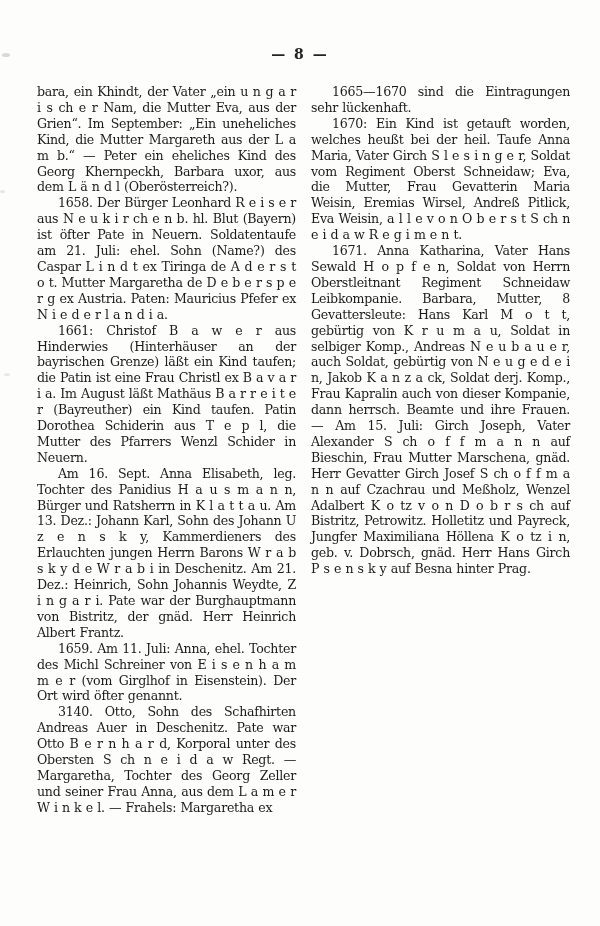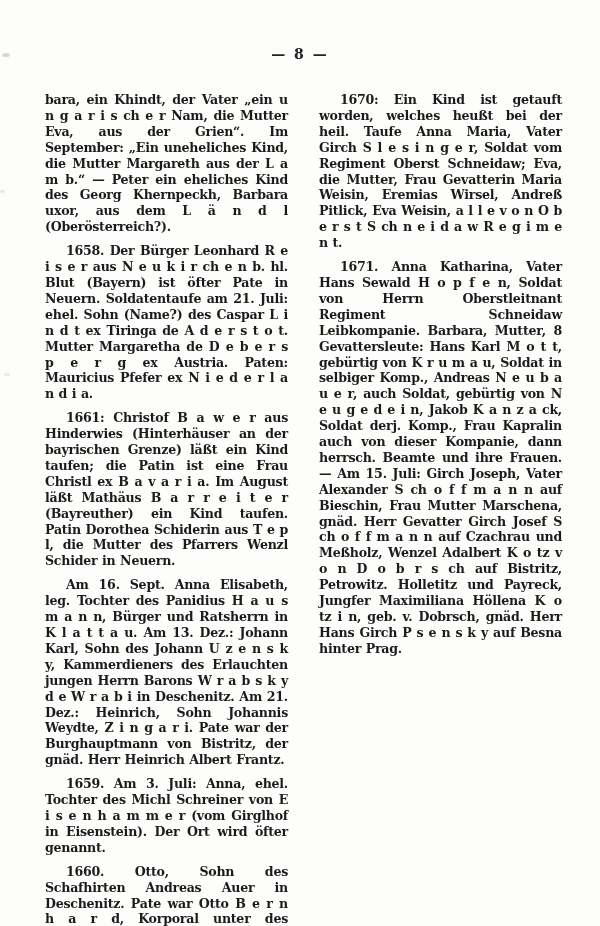--- a/index.html
+++ b/index.html
@@ -28,24 +28,24 @@
     display: flex;
     gap: 15px;
     padding: 22px 30px 0 37px;
     box-sizing: border-box;
   }
   .col {
     flex: 1 1 0;
     min-width: 0;
   }
   .col p {
-    margin: 8px;
+    margin: 0;
     font-size: 12.6px;
     line-height: 15.9px;
-    font-weight: bold;
+    font-weight: normal;
     text-align: justify;
     letter-spacing: -0.25px;
     word-spacing: 0.5px;
   }
   .col p.indent {
     text-indent: 21px;
   }
   
   .smudge {
     position: absolute;
@@ -68,23 +68,24 @@
 
   <div class="page-header">— 8 —</div>
 
   <div class="columns">
 
     <div class="col">
       <p>bara, ein Khindt, der Vater „ein u n g a r i s ch e r Nam, die Mutter Eva, aus der Grien“. Im September: „Ein uneheliches Kind, die Mutter Margareth aus der L a m b.“ — Peter ein eheliches Kind des Georg Khernpeckh, Barbara uxor, aus dem L ä n d l (Oberösterreich?).</p>
       <p class="indent">1658. Der Bürger Leonhard R e i s e r aus N e u k i r ch e n b. hl. Blut (Bayern) ist öfter Pate in Neuern. Soldatentaufe am 21. Juli: ehel. Sohn (Name?) des Caspar L i n d t ex Tiringa de A d e r s t o t. Mutter Margaretha de D e b e r s p e r g ex Austria. Paten: Mauricius Pfefer ex N i e d e r l a n d i a.</p>
       <p class="indent">1661: Christof B a w e r aus Hinderwies (Hinterhäuser an der bayrischen Grenze) läßt ein Kind taufen; die Patin ist eine Frau Christl ex B a v a r i a. Im August läßt Mathäus B a r r e i t e r (Bayreuther) ein Kind taufen. Patin Dorothea Schiderin aus T e p l, die Mutter des Pfarrers Wenzl Schider in Neuern.</p>
       <p class="indent">Am 16. Sept. Anna Elisabeth, leg. Tochter des Panidius H a u s m a n n, Bürger und Ratsherrn in K l a t t a u. Am 13. Dez.: Johann Karl, Sohn des Johann U z e n s k y, Kammerdieners des Erlauchten jungen Herrn Barons W r a b s k y  d e  W r a b i in Deschenitz. Am 21. Dez.: Heinrich, Sohn Johannis Weydte, Z i n g a r i. Pate war der Burghauptmann von Bistritz, der gnäd. Herr Heinrich Albert Frantz.</p>
-      <p class="indent">1659. Am 3. Juli: Anna, ehel. Tochter des Michl Schreiner von E i s e n h a m m e r (vom Girglhof in Eisenstein). Der Ort wird öfter genannt.</p>
-      <p class="indent">1660. Otto, Sohn des Schafhirten Andreas Auer in Deschenitz. Pate war Otto B e r n h a r d, Korporal unter des Obersten S ch n e i d a w Regt. — Margaretha, Tochter des Georg Zeller und seiner Frau Anna, aus dem L a m e r  W i n k e l. — Frahels: Margaretha ex</p>
+      <p class="indent">1659. Am 11. Juli: Anna, ehel. Tochter des Michl Schreiner von E i s e n h a m m e r (vom Girglhof in Eisenstein). Der Ort wird öfter genannt.</p>
+      <p class="indent">3140. Otto, Sohn des Schafhirten Andreas Auer in Deschenitz. Pate war Otto B e r n h a r d, Korporal unter des Obersten S ch n e i d a w Regt. — Margaretha, Tochter des Georg Zeller und seiner Frau Anna, aus dem L a m e r  W i n k e l. — Frahels: Margaretha ex</p>
     </div>
 
     <div class="col">
+      <p class="indent">1665—1670 sind die Eintragungen sehr lückenhaft.</p>
       <p class="indent">1670: Ein Kind ist getauft worden, welches heußt bei der heil. Taufe Anna Maria, Vater Girch S l e s i n g e r, Soldat vom Regiment Oberst Schneidaw; Eva, die Mutter, Frau Gevatterin Maria Weisin, Eremias Wirsel, Andreß Pitlick, Eva Weisin, a l l e  v o n  O b e r s t  S ch n e i d a w  R e g i m e n t.</p>
       <p class="indent">1671. Anna Katharina, Vater Hans Sewald H o p f e n, Soldat von Herrn Oberstleitnant Regiment Schneidaw Leibkompanie. Barbara, Mutter, 8 Gevattersleute: Hans Karl M o t t, gebürtig von K r u m a u, Soldat in selbiger Komp., Andreas N e u b a u e r, auch Soldat, gebürtig von N e u g e d e i n, Jakob K a n z a ck, Soldat derj. Komp., Frau Kapralin auch von dieser Kompanie, dann herrsch. Beamte und ihre Frauen. — Am 15. Juli: Girch Joseph, Vater Alexander S ch o f f m a n n auf Bieschin, Frau Mutter Marschena, gnäd. Herr Gevatter Girch Josef S ch o f f m a n n auf Czachrau und Meßholz, Wenzel Adalbert K o tz  v o n  D o b r s ch auf Bistritz, Petrowitz. Holletitz und Payreck, Jungfer Maximiliana Höllena K o tz i n, geb. v. Dobrsch, gnäd. Herr Hans Girch P s e n s k y auf Besna hinter Prag.</p>
     </div>
 
   </div>
 </div>
 
 </body></html>

